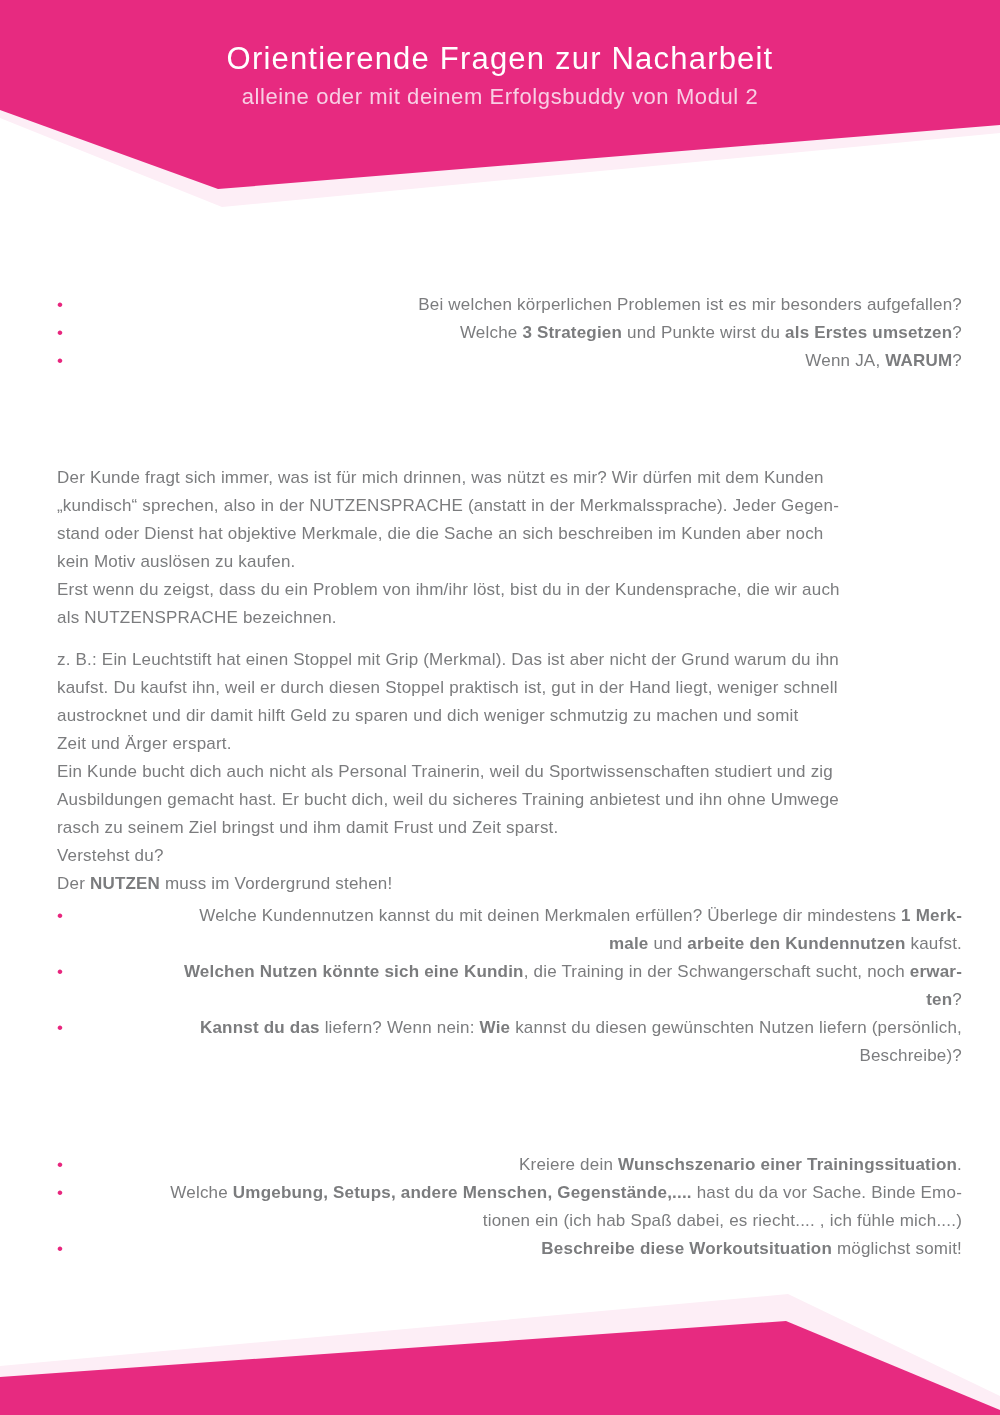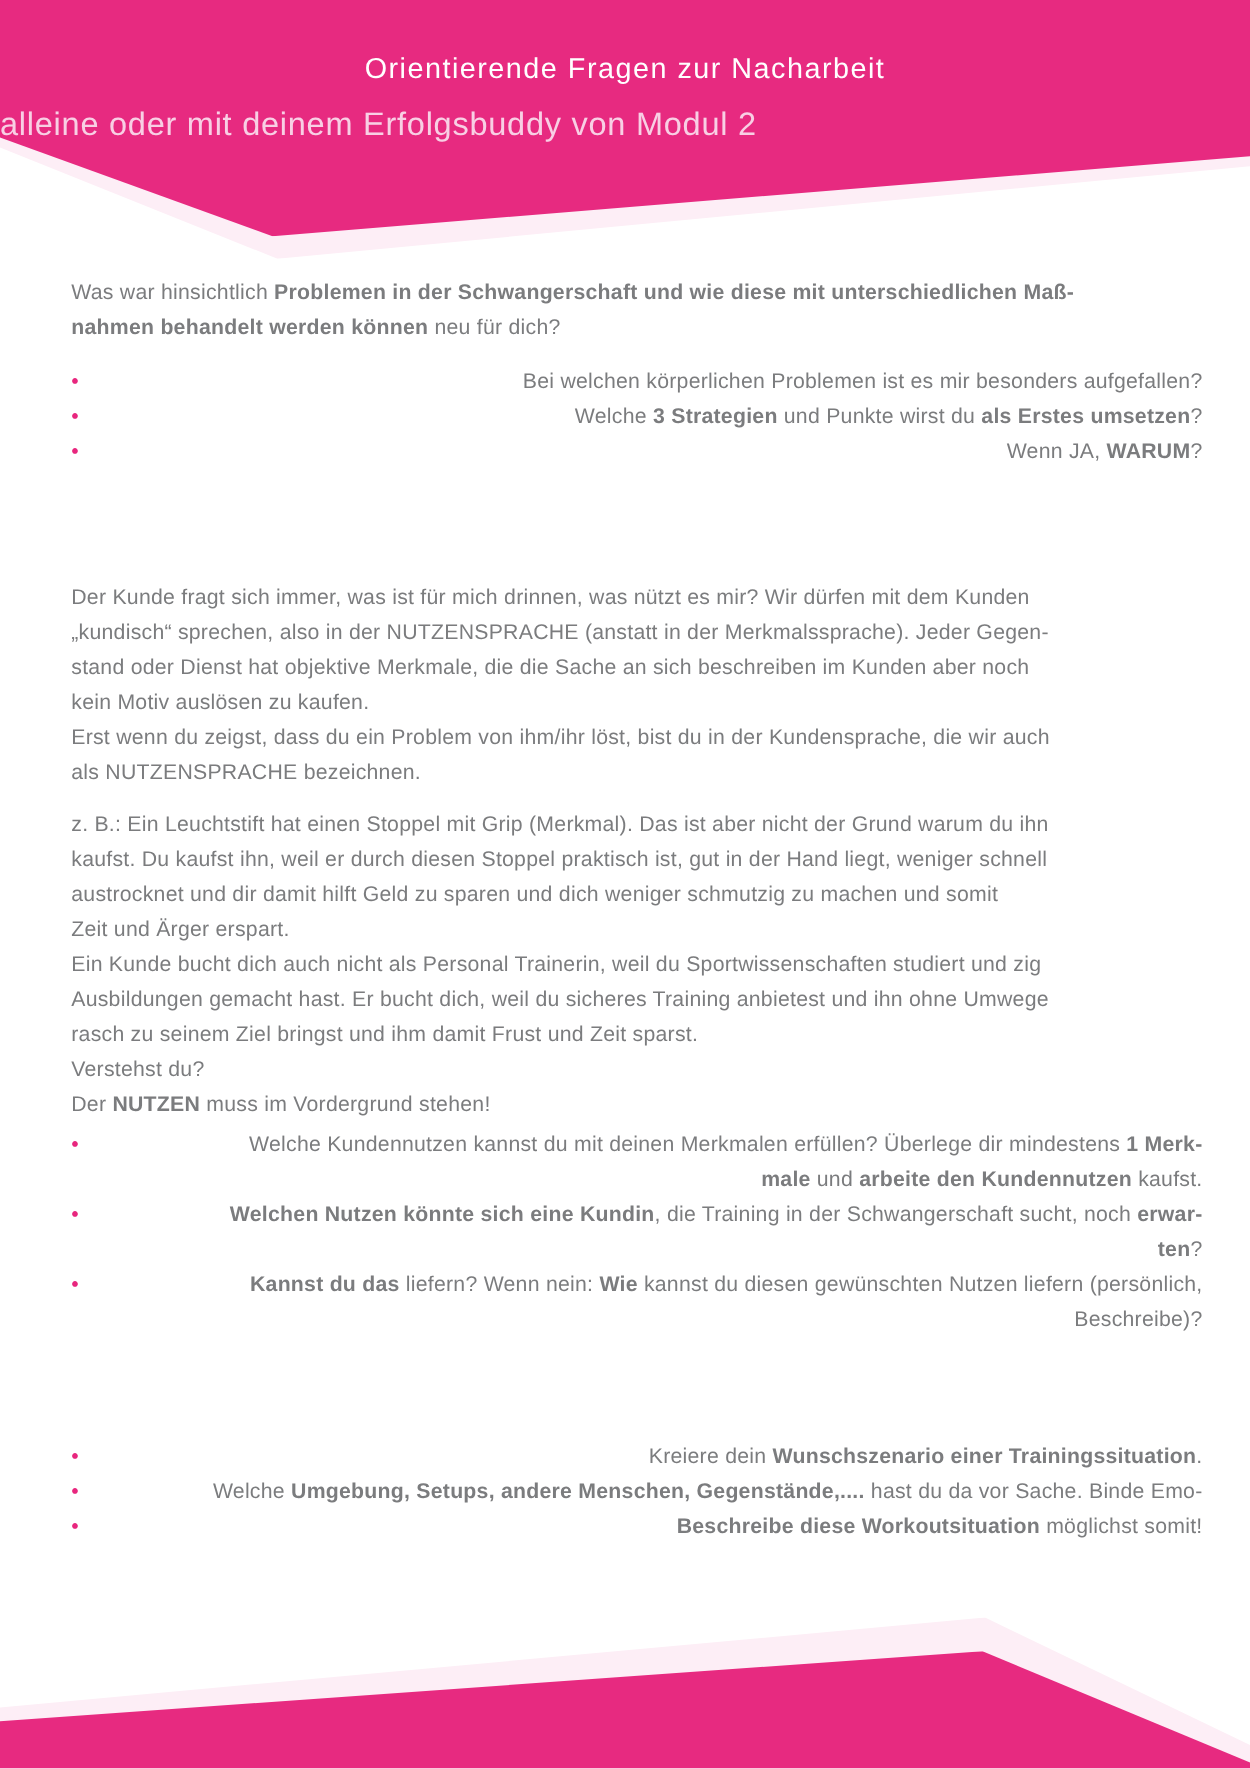--- a/index.html
+++ b/index.html
@@ -20,25 +20,25 @@
   .footer-shadow{
     background:var(--banner-shadow,#fdeef6);
     clip-path:polygon(0px 1366px,788px 1294px,1000px 1396px,1000px 1415px,0px 1415px);
   }
   .footer{
     background:var(--banner,#e72a80);
     clip-path:polygon(0px 1377px,786px 1321px,1000px 1410px,1000px 1415px,0px 1415px);
   }
   .title{
     position:absolute;left:0;right:0;top:41px;text-align:center;
-    color:var(--title-text,#ffffff);font-size:23px;letter-spacing:1.2px;font-weight:400;
+    color:var(--title-text,#ffffff);font-size:31px;letter-spacing:1.2px;font-weight:400;
   }
   .subtitle{
-    position:absolute;left:0;right:0;top:84px;
-    color:var(--subtitle-text,#f8cfe4);font-size:26px;letter-spacing:0.6px;font-weight:400;
+    position:absolute;left:0;right:0;top:84px;text-align:center;
+    color:var(--subtitle-text,#f8cfe4);font-size:22px;letter-spacing:0.6px;font-weight:400;
   }
   .block{
     position:absolute;left:57px;width:905px;
     color:var(--body-text,#7b7c7e);
     font-size:17px;line-height:28px;letter-spacing:0.2px;
     white-space:nowrap;
   }
   .block .b{font-weight:700;}
   .accent{color:var(--accent,#ee3d87);}
   .brow{display:flex;align-items:flex-start;}
@@ -51,21 +51,20 @@
 </head>
 <body>
 
 <div class="page">
 
   <div class="shape banner-shadow"></div>
   <div class="shape banner"></div>
   <div class="title">Orientierende Fragen zur Nacharbeit</div>
   <div class="subtitle">alleine oder mit deinem Erfolgsbuddy von Modul 2</div>
 
-  <div class="block" style="top:220px"><span>Was war hinsichtlich </span><span class="b">Problemen in der Schwangerschaft und wie diese mit unterschiedlichen Maß-</span><br><span class="b">nahmen behandelt werden können</span><span> neu für dich?</span></div>
 
   <div class="block" style="top:291px">
     <div class="brow">
       <span class="dot">•</span>
       <div class="btxt"><span>Bei welchen körperlichen Problemen ist es mir besonders aufgefallen?</span></div>
     </div>
     <div class="brow">
       <span class="dot">•</span>
       <div class="btxt"><span>Welche </span><span class="b">3 Strategien</span><span> und Punkte wirst du </span><span class="b">als Erstes umsetzen</span><span>?</span></div>
     </div>
@@ -96,21 +95,21 @@
   </div>
 
 
   <div class="block" style="top:1151px">
     <div class="brow">
       <span class="dot">•</span>
       <div class="btxt"><span>Kreiere dein </span><span class="b">Wunschszenario einer Trainingssituation</span><span>.</span></div>
     </div>
     <div class="brow">
       <span class="dot">•</span>
-      <div class="btxt"><span>Welche </span><span class="b">Umgebung, Setups, andere Menschen, Gegenstände,....</span><span> hast du da vor Sache. Binde Emo-</span><br></div>
+      <div class="btxt"><span>Welche </span><span class="b">Umgebung, Setups, andere Menschen, Gegenstände,....</span><span> hast du da vor Sache. Binde Emo-</span><br><span>tionen ein (ich hab Spaß dabei, es riecht.... , ich fühle mich....)</span></div>
     </div>
     <div class="brow">
       <span class="dot">•</span>
       <div class="btxt"><span class="b">Beschreibe diese Workoutsituation</span><span> möglichst somit!</span></div>
     </div>
   </div>
 
   <div class="shape footer-shadow"></div>
   <div class="shape footer"></div>
 

